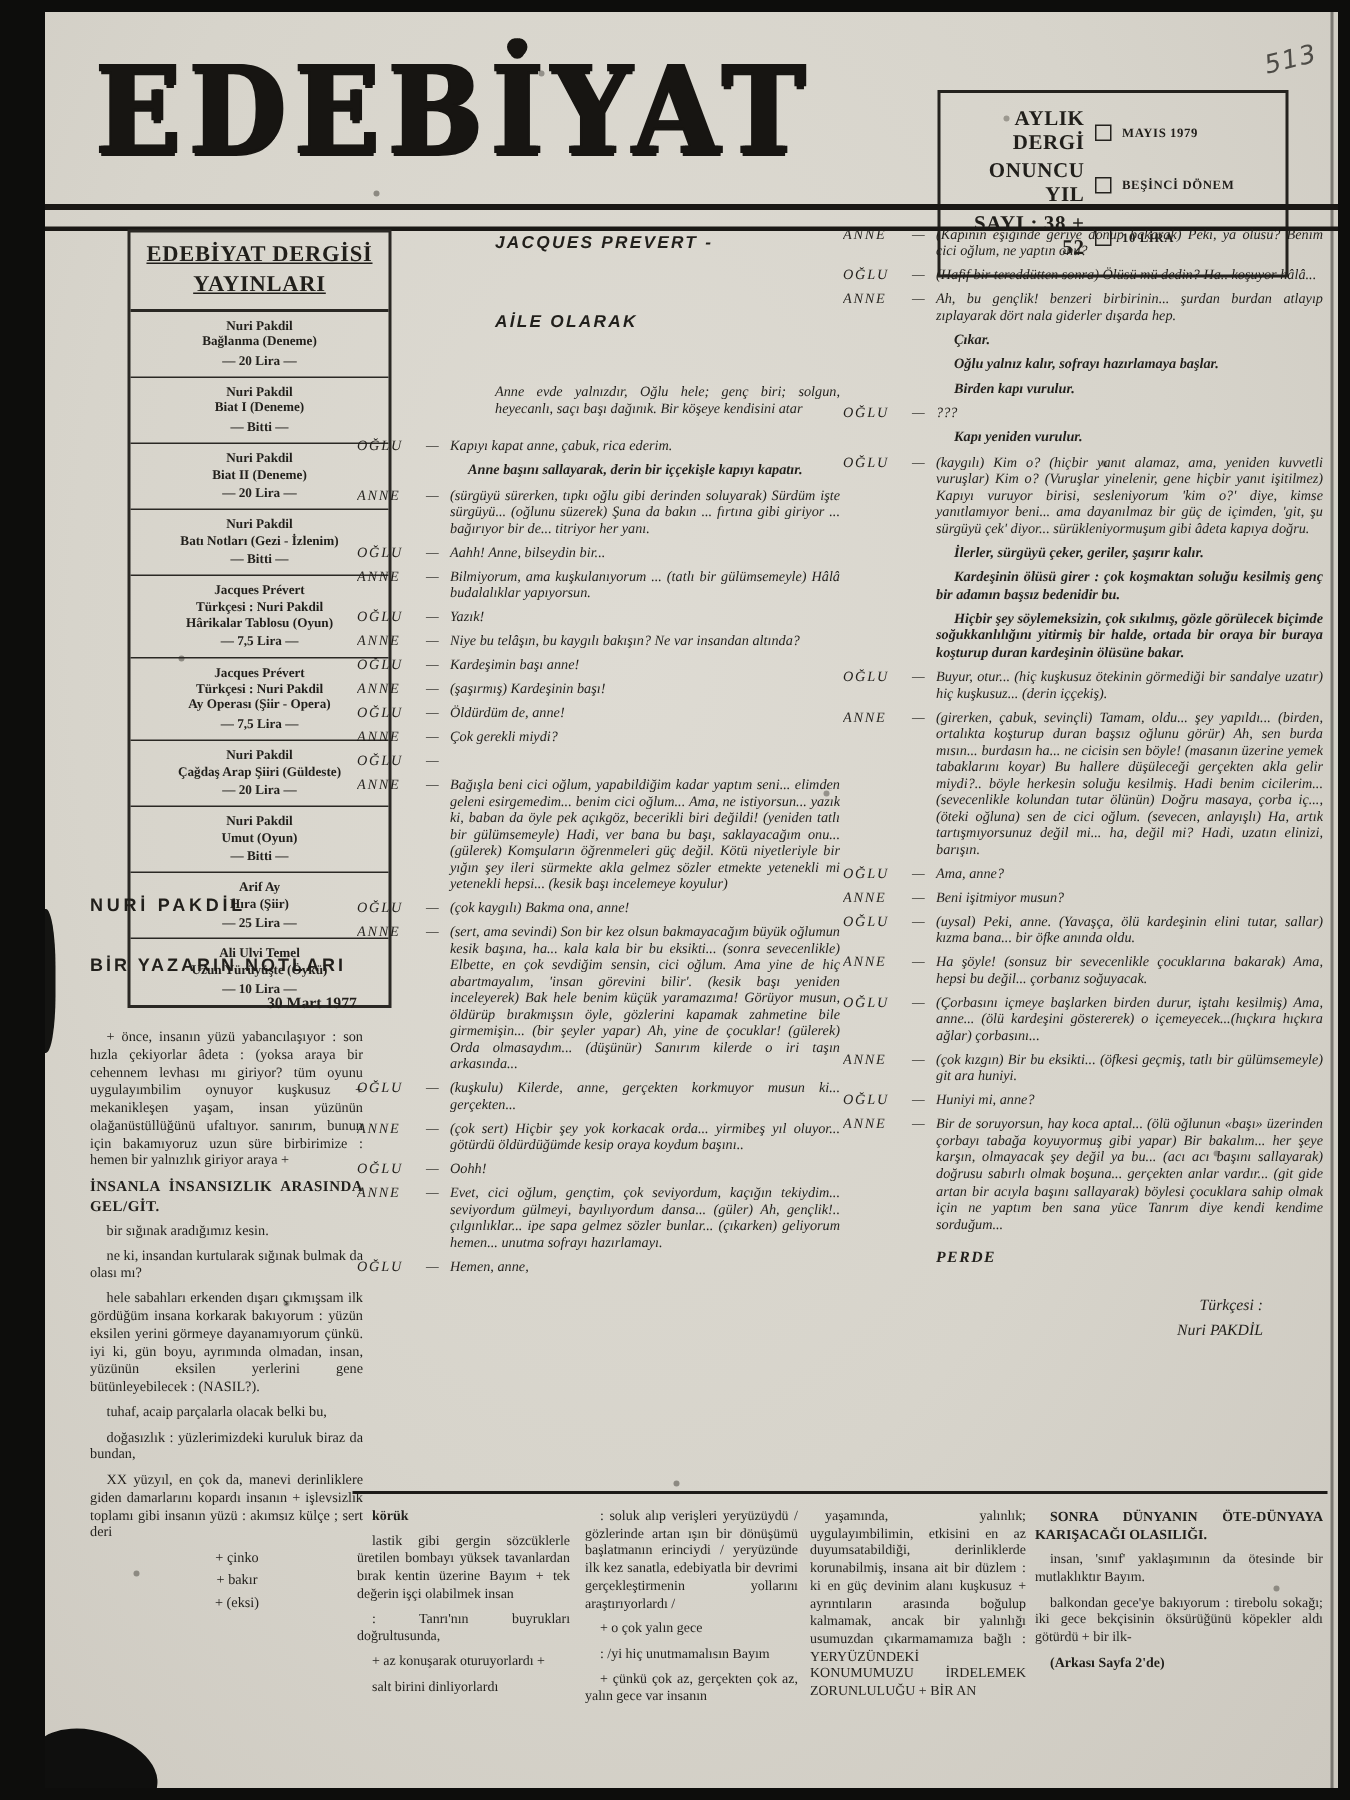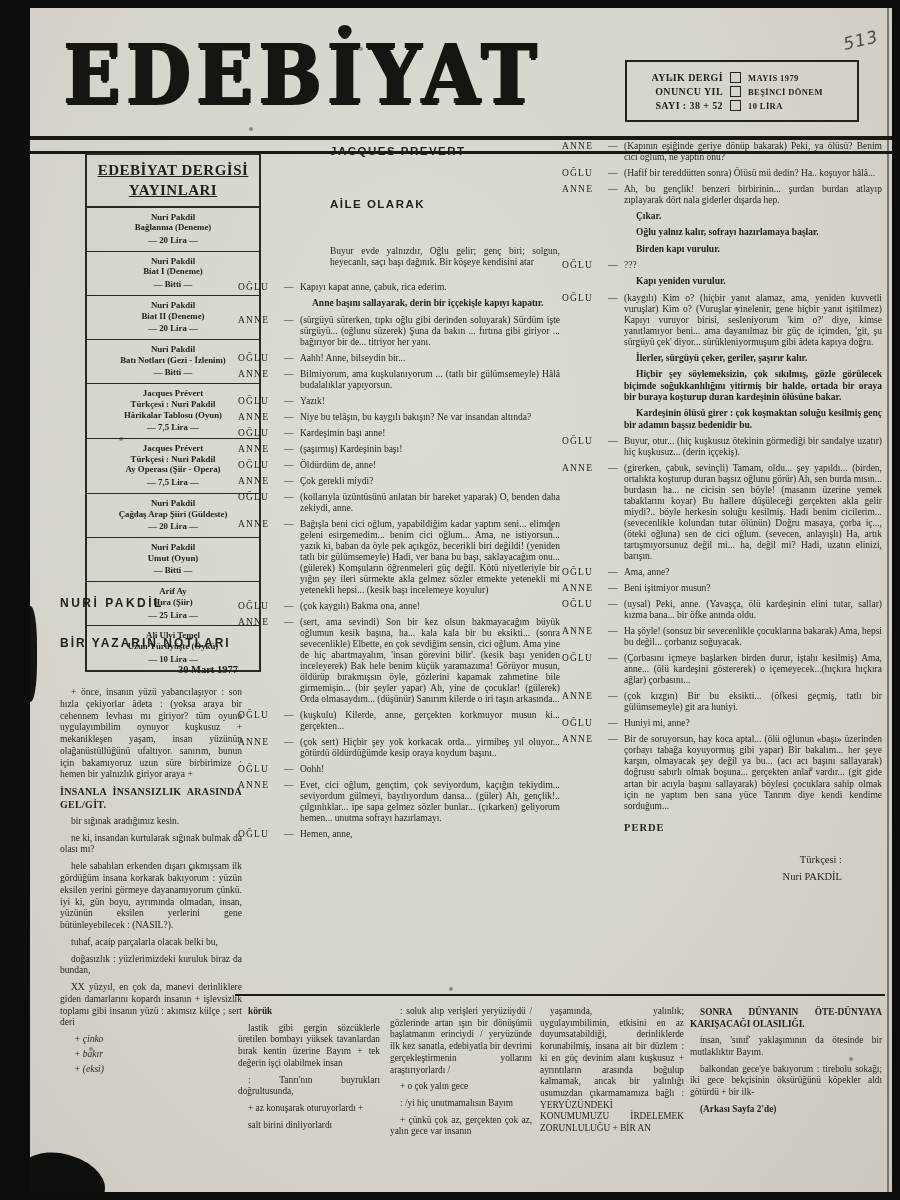--- a/index.html
+++ b/index.html
@@ -25,21 +25,21 @@
                font-style:italic;font-size:17px;color:#4d4b46;transform:rotate(-14deg);letter-spacing:1px;}
 
   
   .masthead-title{position:absolute;left:34px;top:26px;margin:0;
         font-family:"DejaVu Serif",serif;font-weight:bold;font-size:74px;line-height:1;
         letter-spacing:6px;color:#171512;transform:scaleY(1.1);transform-origin:left top;
         text-shadow:1.5px 0 0 currentColor,-1.5px 0 0 currentColor,0 1.5px 0 currentColor;}
   .info-box{position:absolute;left:595px;top:52px;width:218px;border:2px solid #24221e;
             padding:7px 8px 6px 4px;background:transparent;}
   .info-row{display:flex;align-items:center;margin:3px 0;font-family:"Liberation Serif",serif;}
-  .info-label{flex:0 0 92px;text-align:right;font-size:10px;font-weight:bold;letter-spacing:.4px;}
+  .info-label{flex:0 0 92px;text-align:right;font-size:14px;font-weight:bold;letter-spacing:.4px;}
   .cbox{flex:0 0 9px;height:9px;border:1.5px solid #24221e;margin:0 7px;}
   .info-value{flex:1;text-align:left;font-size:8.5px;font-weight:bold;letter-spacing:.4px;}
   .double-rule{position:absolute;left:0;top:128px;width:862px;height:11px;
                border-top:4px solid #1a1815;border-bottom:3px solid #1a1815;}
 
   
   .sidebar{position:absolute;left:55px;top:145px;width:172px;border:2px solid #2a2824;}
   .sidebar-title{padding:5px 4px;text-align:center;font-size:15px;font-weight:bold;
                  letter-spacing:.5px;border-bottom:2px solid #2a2824;line-height:1.35;text-decoration:underline;}
   .pub{padding:4px 3px 5px;border-bottom:1.5px solid #2a2824;text-align:center;
@@ -49,24 +49,24 @@
 
   
   .left-article{position:absolute;left:30px;top:588px;width:182px;height:566px;overflow:hidden;}
   .la-author{font-family:"Liberation Sans",sans-serif;font-size:12px;font-weight:bold;
              letter-spacing:2.5px;margin:0 0 26px 0;}
   .la-title{font-family:"Liberation Sans",sans-serif;font-size:12px;font-weight:bold;
             letter-spacing:2px;margin:0 0 14px 0;}
   .la-date{text-align:right;font-weight:bold;font-size:10.5px;margin:12px 4px 12px 0;}
   .la-body p{margin:0 0 5px 0;font-size:9.5px;line-height:1.24;text-align:justify;text-indent:11px;}
   .la-body p.head{font-weight:bold;font-size:10px;text-indent:0;letter-spacing:.3px;}
-  .la-body p.item{text-align:left;text-indent:14px;margin:0 0 3px 0;font-style:italic;}
+  .la-body p.item{text-align:center;text-indent:14px;margin:0 0 3px 0;}
 
   
-  .play-col{position:absolute;top:133px;height:856px;overflow:hidden;font-size:9.5px;line-height:1.16;}
+  .play-col{position:absolute;top:144px;height:856px;overflow:hidden;font-size:9.5px;line-height:1.16;font-style:italic;}
   .play-col-1{left:208px;width:322px;}
   .play-col-2{left:532px;width:320px;}
   .play-author{font-family:"Liberation Sans",sans-serif;font-weight:bold;font-size:11.5px;
                letter-spacing:1.5px;margin:4px 0 40px 92px;}
   .play-title{font-family:"Liberation Sans",sans-serif;font-weight:bold;font-size:11.5px;
               letter-spacing:1.5px;margin:0 0 34px 92px;}
   .entry{margin:0 0 5px 0;}
   .dialog{display:flex;}
   .speaker{flex:0 0 46px;letter-spacing:1.2px;white-space:nowrap;}
   .dash{flex:0 0 16px;text-align:left;}
@@ -232,21 +232,21 @@
         </div>
     </section>
 
     <section class="play-col play-col-1">
       <div class="play-author">JACQUES PREVERT -</div>
       <div class="play-title">AİLE OLARAK</div>
       <div>
 
           <div class="entry">
 
-            <div class="stage open">Buyur evde yalnızdır, Oğlu gelir; genç biri; solgun, heyecanlı, saçı başı dağınık. Bir köşeye kendisini atar</div>
+            <div class="stage open">Anne evde yalnızdır, Oğlu hele; genç biri; solgun, heyecanlı, saçı başı dağınık. Bir köşeye kendisini atar</div>
           </div>
 
           <div class="entry">
             <div class="dialog">
               <span class="speaker">OĞLU</span>
               <span class="dash">—</span>
               <span class="dtext">Kapıyı kapat anne, çabuk, rica ederim.</span>
             </div>
 
           </div>
@@ -334,21 +334,20 @@
               <span class="dash">—</span>
               <span class="dtext">Çok gerekli miydi?</span>
             </div>
 
           </div>
 
           <div class="entry">
             <div class="dialog">
               <span class="speaker">OĞLU</span>
               <span class="dash">—</span>
-              <span class="dtext">(kollarıyla üzüntüsünü anlatan bir hareket yaparak) O, benden daha zekiydi, anne.</span>
             </div>
 
           </div>
 
           <div class="entry">
             <div class="dialog">
               <span class="speaker">ANNE</span>
               <span class="dash">—</span>
               <span class="dtext">Bağışla beni cici oğlum, yapabildiğim kadar yaptım seni... elimden geleni esirgemedim... benim cici oğlum... Ama, ne istiyorsun... yazık ki, baban da öyle pek açıkgöz, becerikli biri değildi! (yeniden tatlı bir gülümsemeyle) Hadi, ver bana bu başı, saklayacağım onu... (gülerek) Komşuların öğrenmeleri güç değil. Kötü niyetleriyle bir yığın şey ileri sürmekte akla gelmez sözler etmekte yetenekli mi yetenekli hepsi... (kesik başı incelemeye koyulur)</span>
             </div>
@@ -488,26 +487,26 @@
 
           </div>
 
           <div class="entry">
 
             <div class="stage">İlerler, sürgüyü çeker, geriler, şaşırır kalır.</div>
           </div>
 
           <div class="entry">
 
+            <div class="stage">Kardeşinin ölüsü girer : çok koşmaktan soluğu kesilmiş genç bir adamın başsız bedenidir bu.</div>
+          </div>
+
+          <div class="entry">
+
             <div class="stage">Hiçbir şey söylemeksizin, çok sıkılmış, gözle görülecek biçimde soğukkanlılığını yitirmiş bir halde, ortada bir oraya bir buraya koşturup duran kardeşinin ölüsüne bakar.</div>
-          </div>
-
-          <div class="entry">
-
-            <div class="stage">Kardeşinin ölüsü girer : çok koşmaktan soluğu kesilmiş genç bir adamın başsız bedenidir bu.</div>
           </div>
 
           <div class="entry">
             <div class="dialog">
               <span class="speaker">OĞLU</span>
               <span class="dash">—</span>
               <span class="dtext">Buyur, otur... (hiç kuşkusuz ötekinin görmediği bir sandalye uzatır) hiç kuşkusuz... (derin iççekiş).</span>
             </div>
 
           </div>

